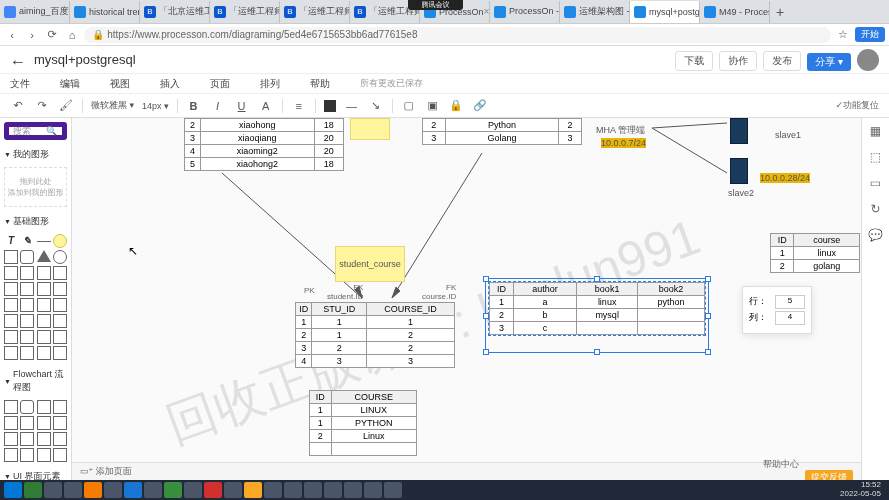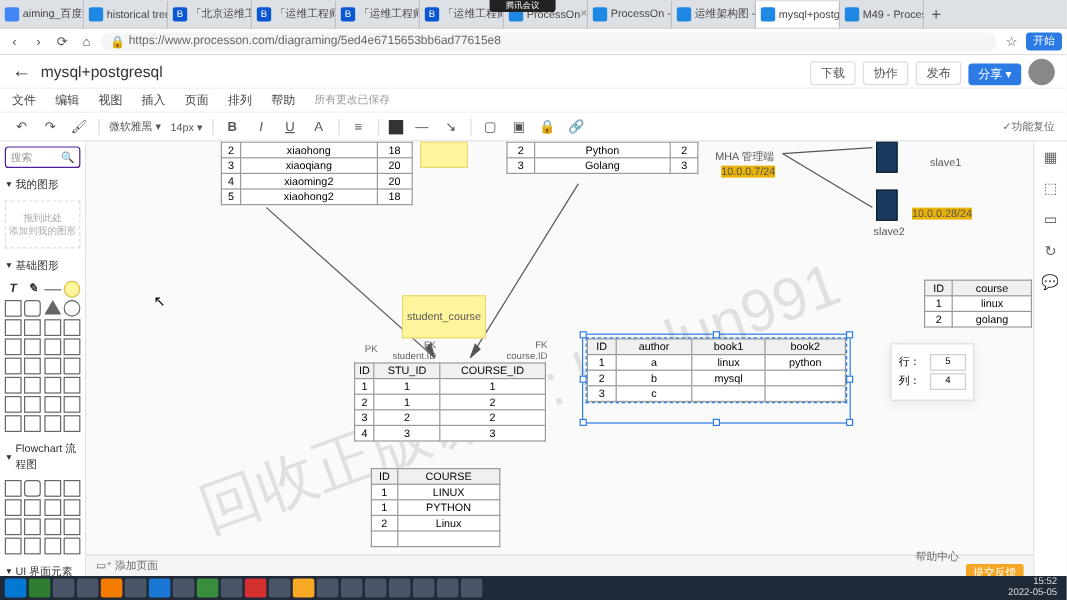--- a/index.html
+++ b/index.html
@@ -22,33 +22,33 @@
 
 
 .app-header { height: 28px; background: #fff; display: flex; align-items: center; padding: 0 10px; border-bottom: 1px solid #eee; }
 .back-arrow { font-size: 16px; color: #333; margin-right: 8px; }
 .doc-title { font-size: 13px; color: #333; }
 .header-right { margin-left: auto; display: flex; gap: 6px; align-items: flex-end; }
 .hdr-btn { font-size: 10px; color: #555; padding: 2px 8px; border: 1px solid #ddd; border-radius: 3px; }
 .hdr-btn.primary { background: #2c7be5; color: #fff; border: none; }
 .avatar { width: 22px; height: 22px; border-radius: 50%; background: #888; }
 
-.menu-bar { height: 20px; background: #fff; display: flex; align-items: center; padding: 0 10px; gap: 16px; font-size: 10px; color: #444; border-bottom: 1px solid #eee; }
+.menu-bar { height: 20px; background: #fff; display: flex; align-items: center; padding: 0 10px; gap: 30px; font-size: 10px; color: #444; border-bottom: 1px solid #eee; }
 .save-status { color: #999; font-size: 9px; }
 
 .toolbar { height: 24px; background: #fff; display: flex; align-items: center; padding: 0 10px; gap: 8px; font-size: 10px; border-bottom: 1px solid #ddd; }
 .tool-sep { width: 1px; height: 14px; background: #ddd; }
 .tool-btn { width: 16px; height: 16px; display: flex; align-items: center; justify-content: center; color: #555; font-size: 11px; }
 .tool-select { font-size: 9px; color: #555; }
 .toolbar-right { margin-left: auto; font-size: 9px; color: #666; display:flex; align-items:center; gap:4px;}
 
 
 .main { display: flex; height: 362px; }
 .sidebar { width: 72px; background: #fff; border-right: 1px solid #ddd; padding: 4px; overflow: hidden; }
-.search-box { width: 100%; height: 18px; border: 1px solid #4c1d95; border-radius: 3px; font-size: 9px; padding: 0 4px; display: flex; align-items: center; justify-content: space-between; color: #999; }
+.search-box { width: 100%; height: 18px; border: 5px solid #4c1d95; border-radius: 3px; font-size: 9px; padding: 0 4px; display: flex; align-items: center; justify-content: space-between; color: #999; }
 .side-section { font-size: 9px; color: #333; margin-top: 6px; padding: 2px 0; display: flex; align-items: center; }
 .side-section .tri { font-size: 7px; margin-right: 2px; }
 .drop-hint { font-size: 8px; color: #aaa; text-align: center; padding: 8px 2px; border: 1px dashed #ddd; margin-top: 4px; line-height: 1.4; }
 .shape-grid { display: grid; grid-template-columns: repeat(4, 1fr); gap: 2px; margin-top: 4px; }
 .shape { width: 14px; height: 14px; border: 1px solid #666; }
 .shape.rect {}
 .shape.round { border-radius: 3px; }
 .shape.circle { border-radius: 50%; }
 .shape.tri { border: none; width: 0; height: 0; border-left: 7px solid transparent; border-right: 7px solid transparent; border-bottom: 12px solid #666; background: none; }
 .shape.text { border: none; font-size: 10px; text-align: center; line-height: 14px; color: #333; font-weight: bold; font-style: italic; }

